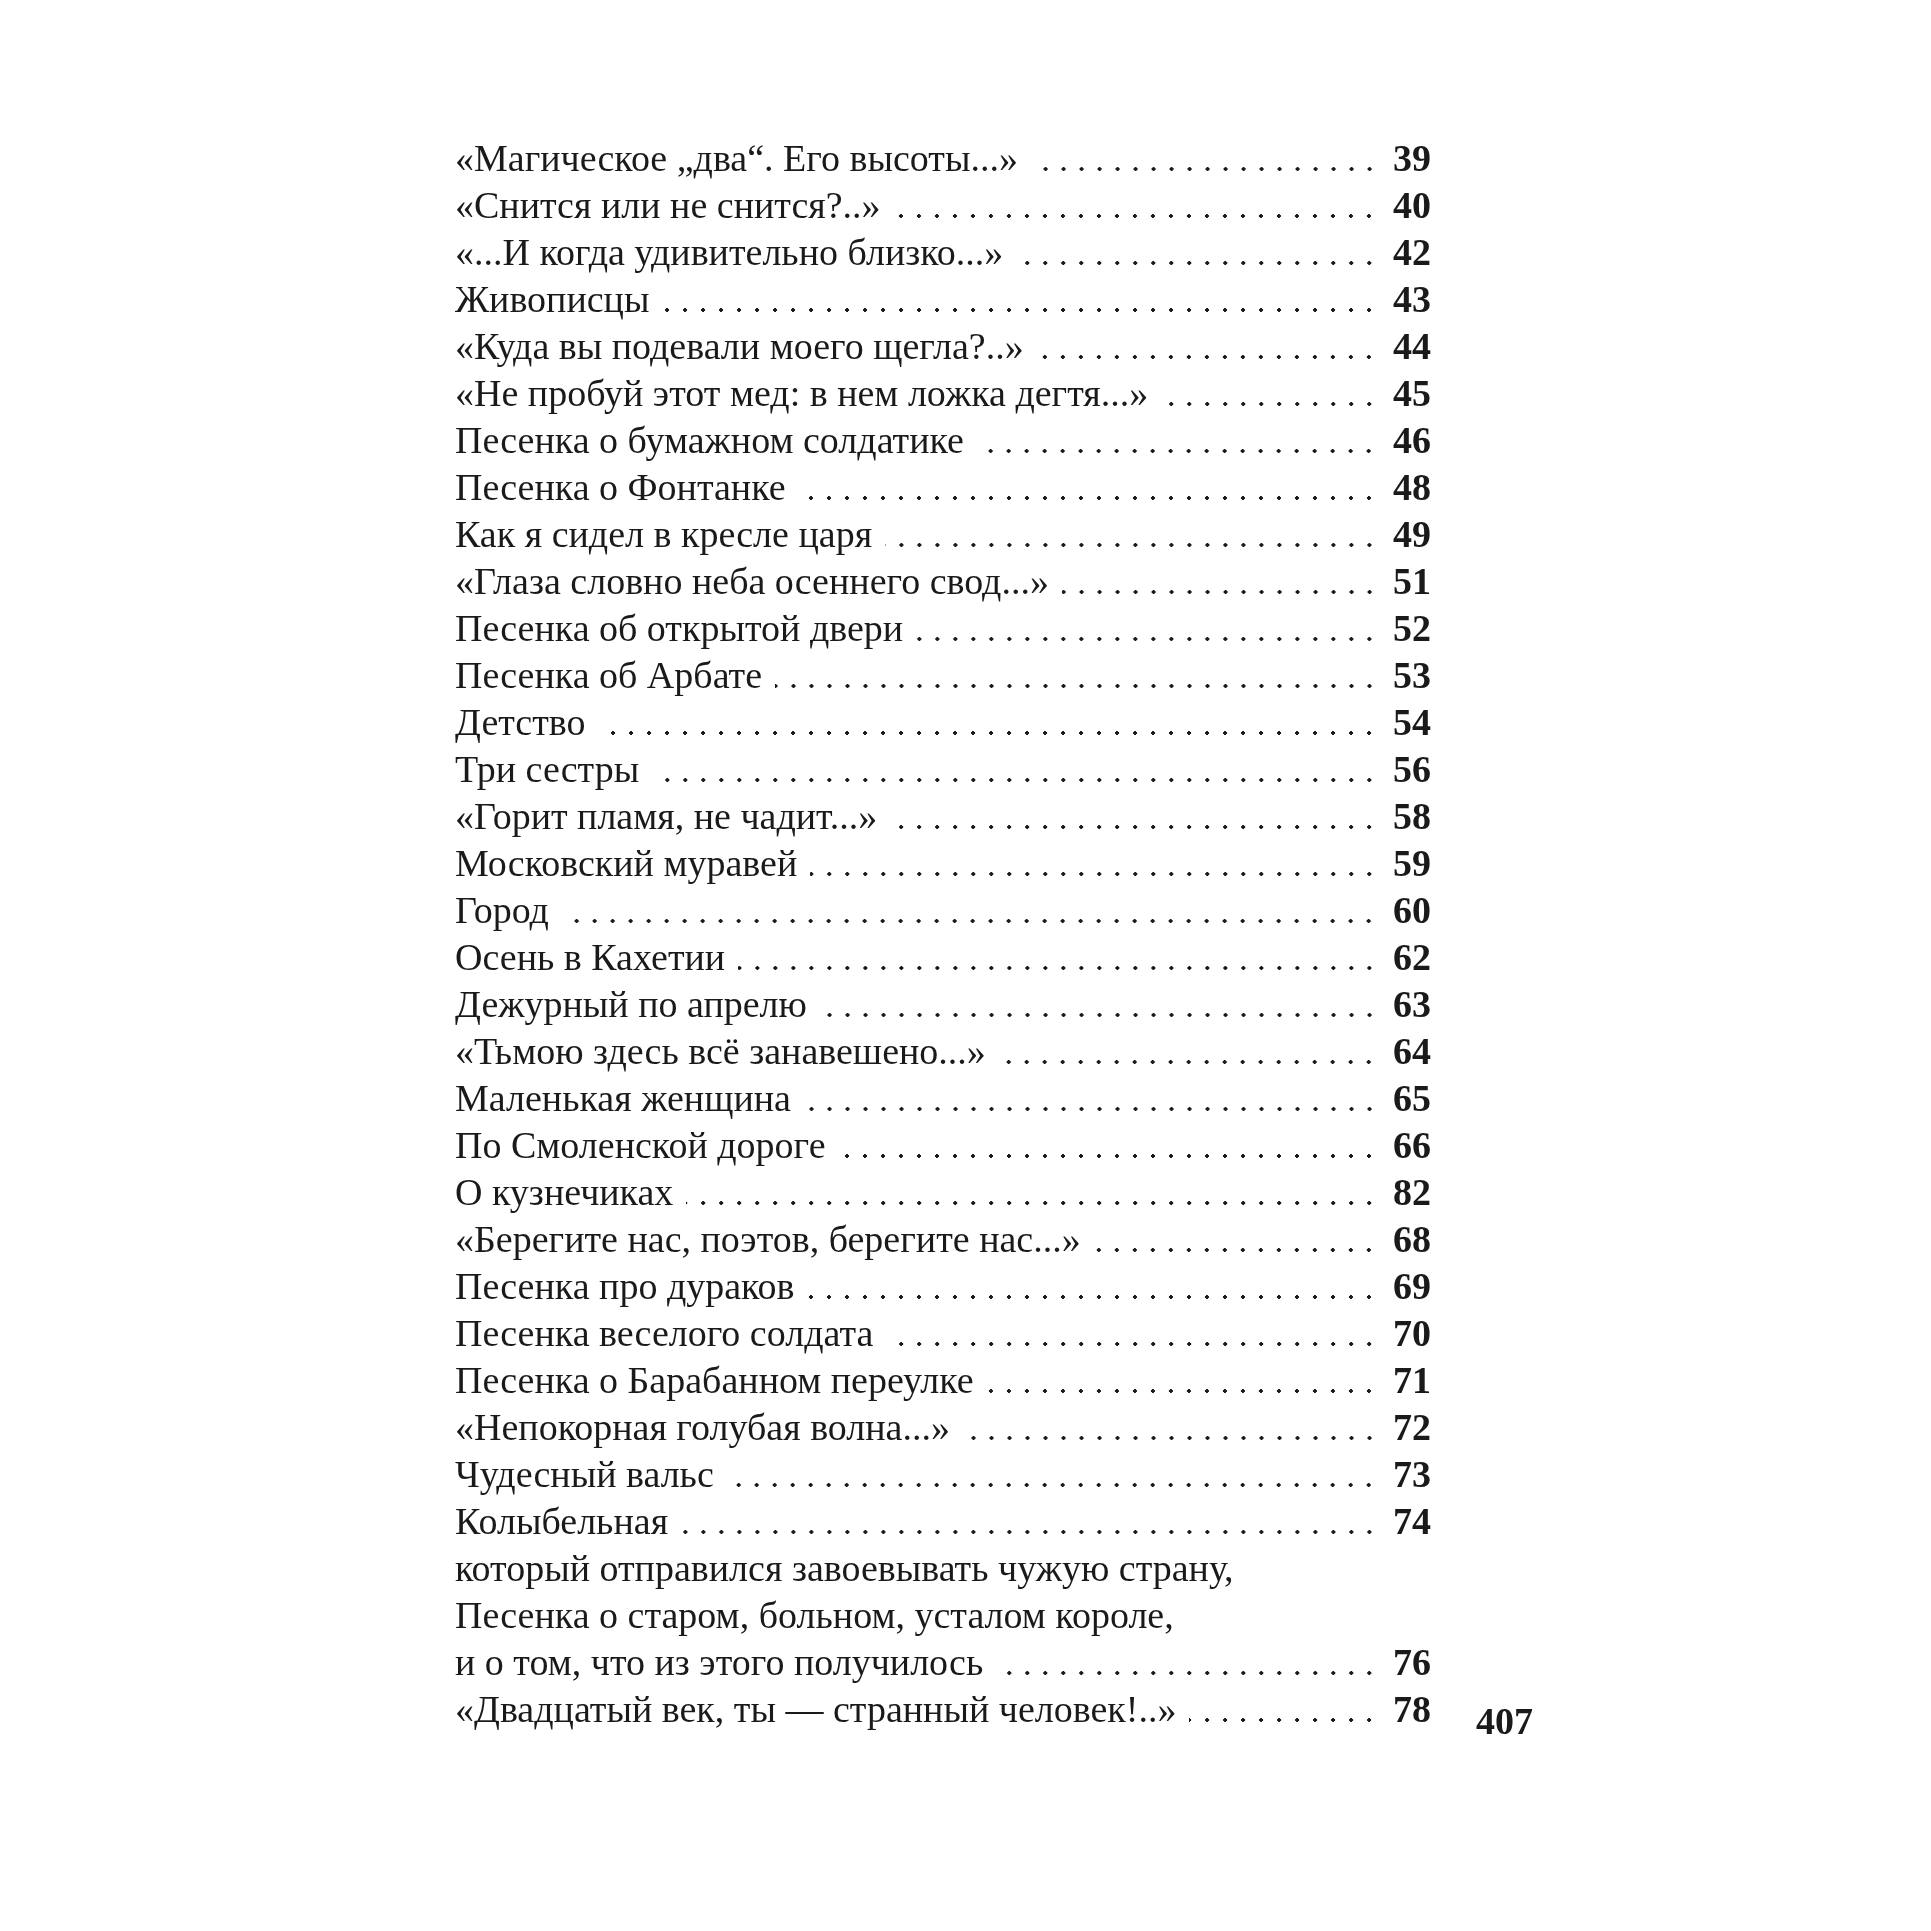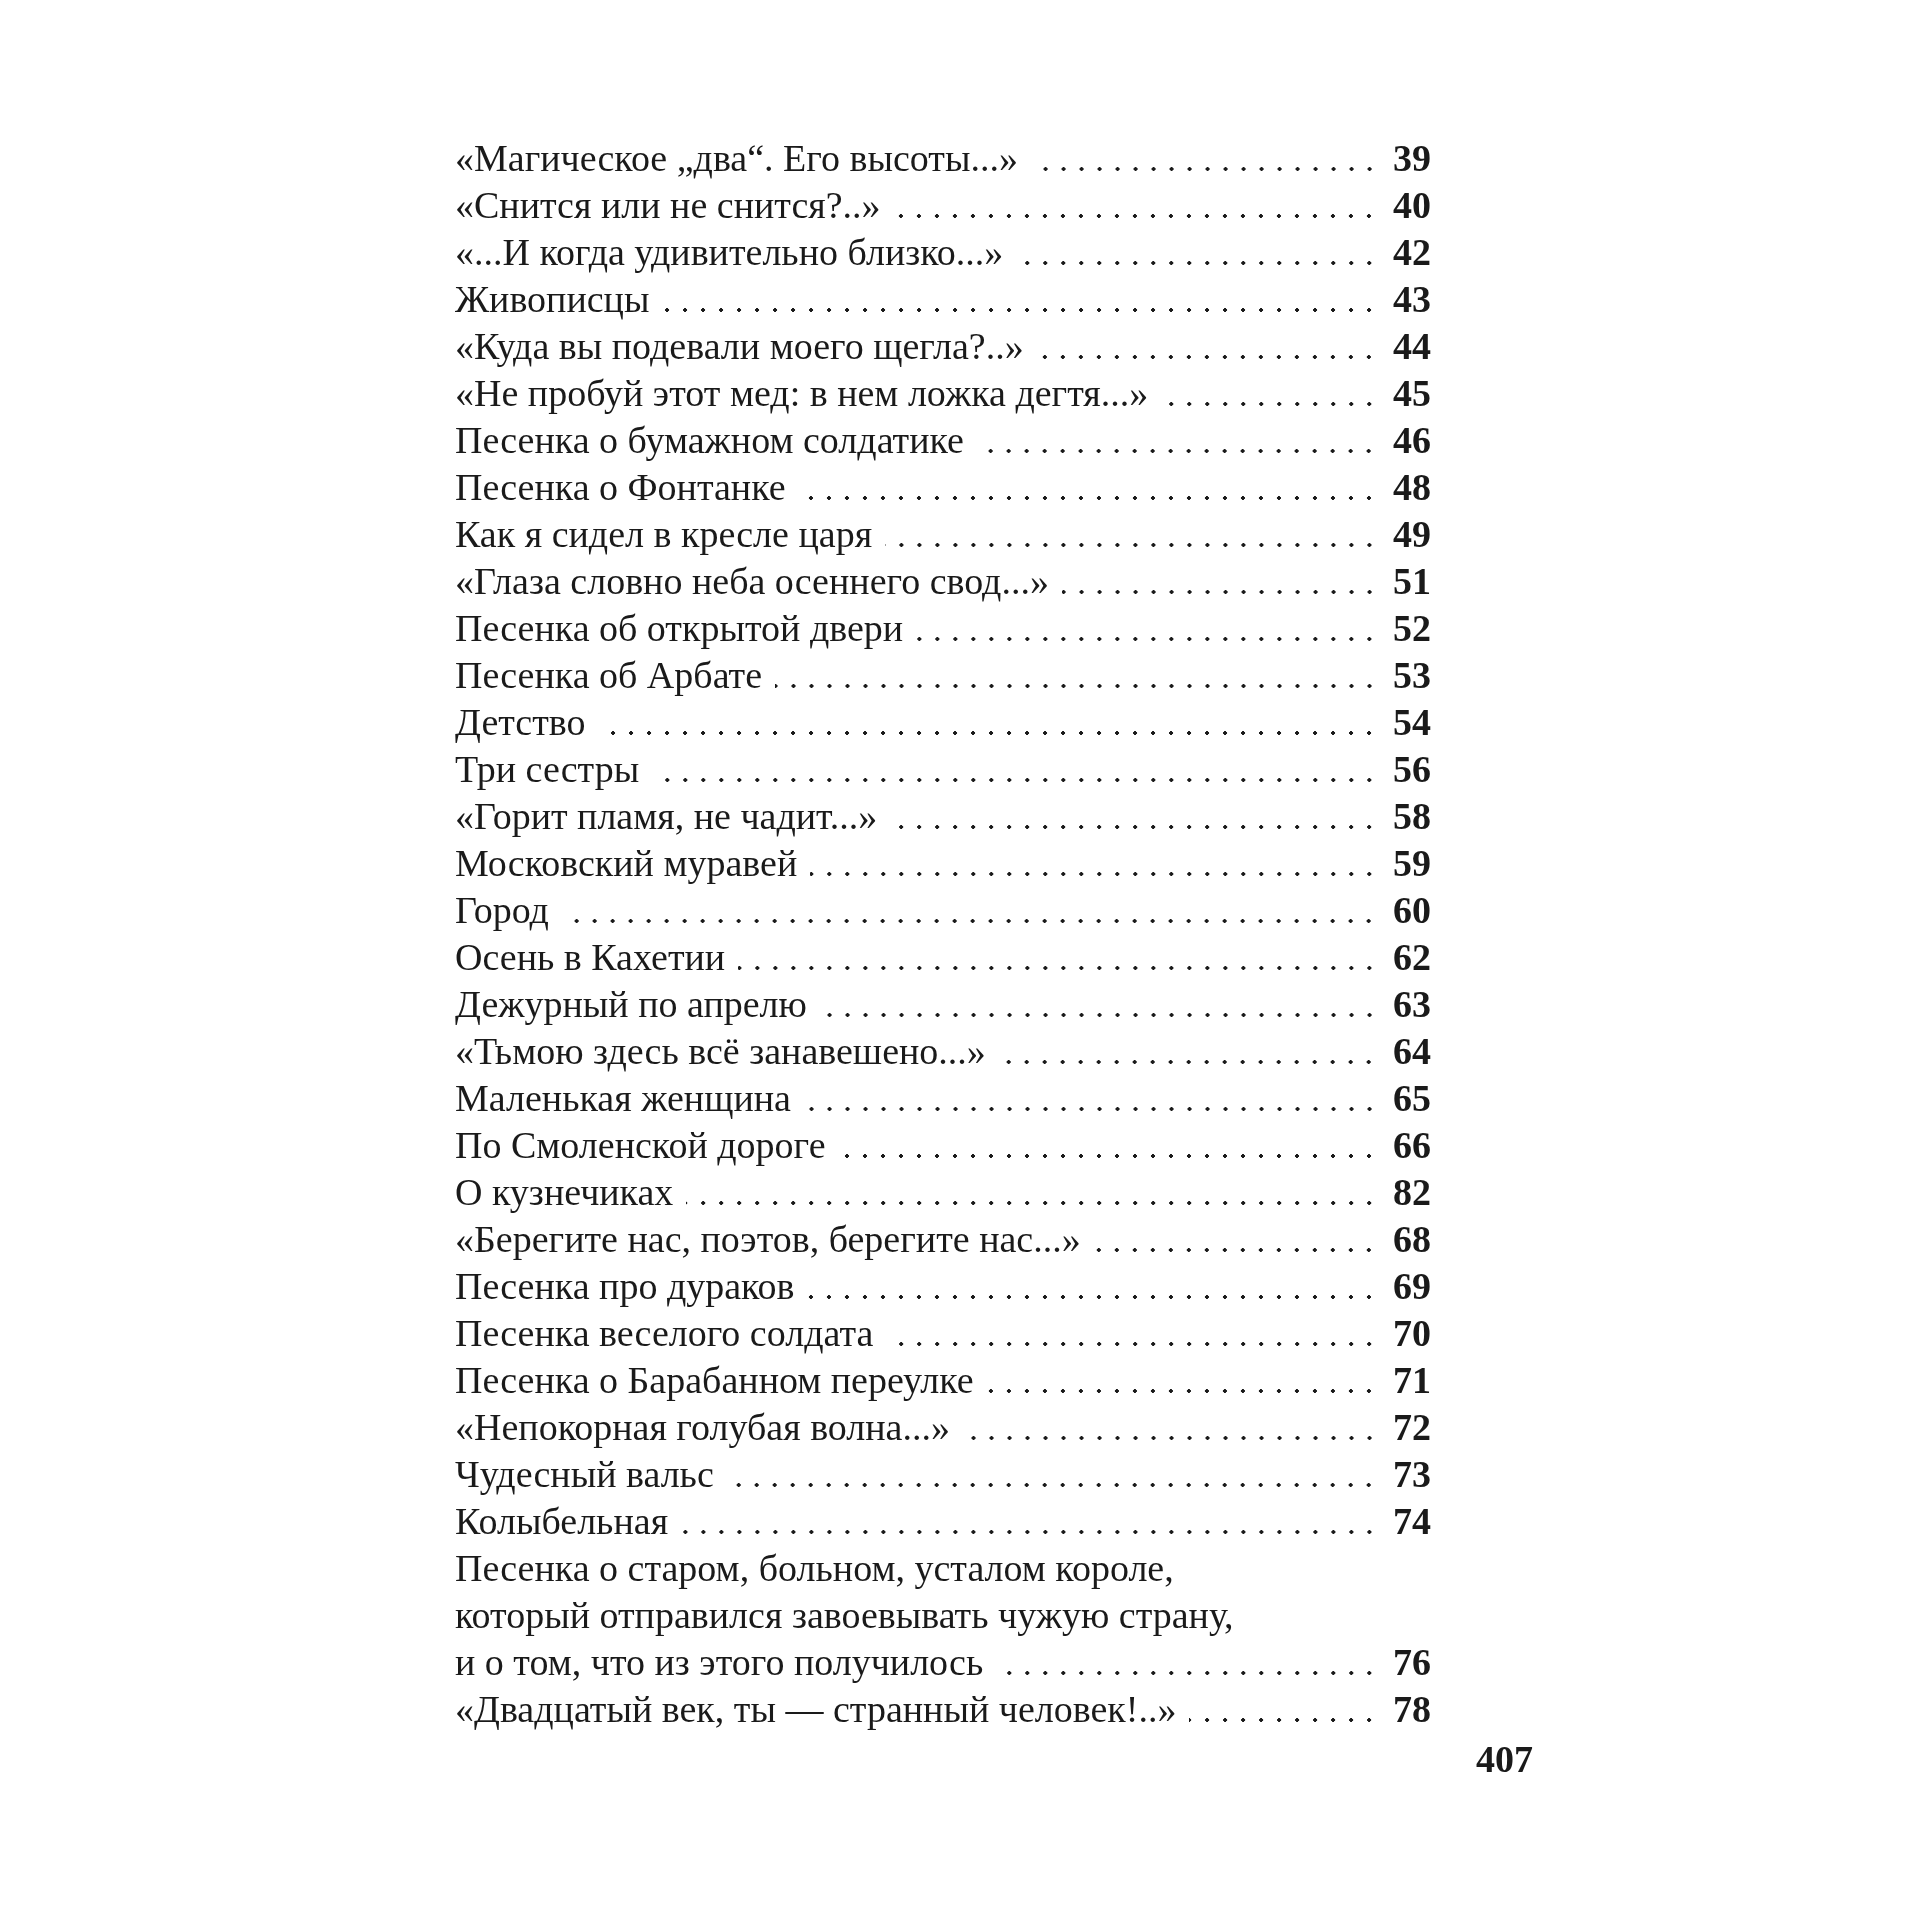--- a/index.html
+++ b/index.html
@@ -49,21 +49,20 @@
   }
   .folio {
     position: absolute;
     left: 1340px;
     top: 1698px;
     width: 193px;
     text-align: right;
     font-size: 38px;
     line-height: 47px;
     font-weight: 700;
-    margin-top: 38px;
   }
 </style>
 </head>
 <body>
 
 <div class="page">
   <main class="toc" id="toc">
       <div class="toc-row">
         <span class="toc-title">«Магическое „два“. Его высоты...»</span>
         <span class="toc-leader"></span>
@@ -208,24 +207,24 @@
         <span class="toc-title">Чудесный вальс</span>
         <span class="toc-leader"></span>
         <span class="toc-page">73</span>
       </div>
       <div class="toc-row">
         <span class="toc-title">Колыбельная</span>
         <span class="toc-leader"></span>
         <span class="toc-page">74</span>
       </div>
       <div class="toc-row">
+        <span class="toc-title">который отправился завоевывать чужую страну,</span>
+      </div>
+      <div class="toc-row">
         <span class="toc-title">Песенка о старом, больном, усталом короле,</span>
-      </div>
-      <div class="toc-row">
-        <span class="toc-title">который отправился завоевывать чужую страну,</span>
       </div>
       <div class="toc-row">
         <span class="toc-title">и о том, что из этого получилось</span>
         <span class="toc-leader"></span>
         <span class="toc-page">76</span>
       </div>
       <div class="toc-row">
         <span class="toc-title">«Двадцатый век, ты — странный человек!..»</span>
         <span class="toc-leader"></span>
         <span class="toc-page">78</span>

